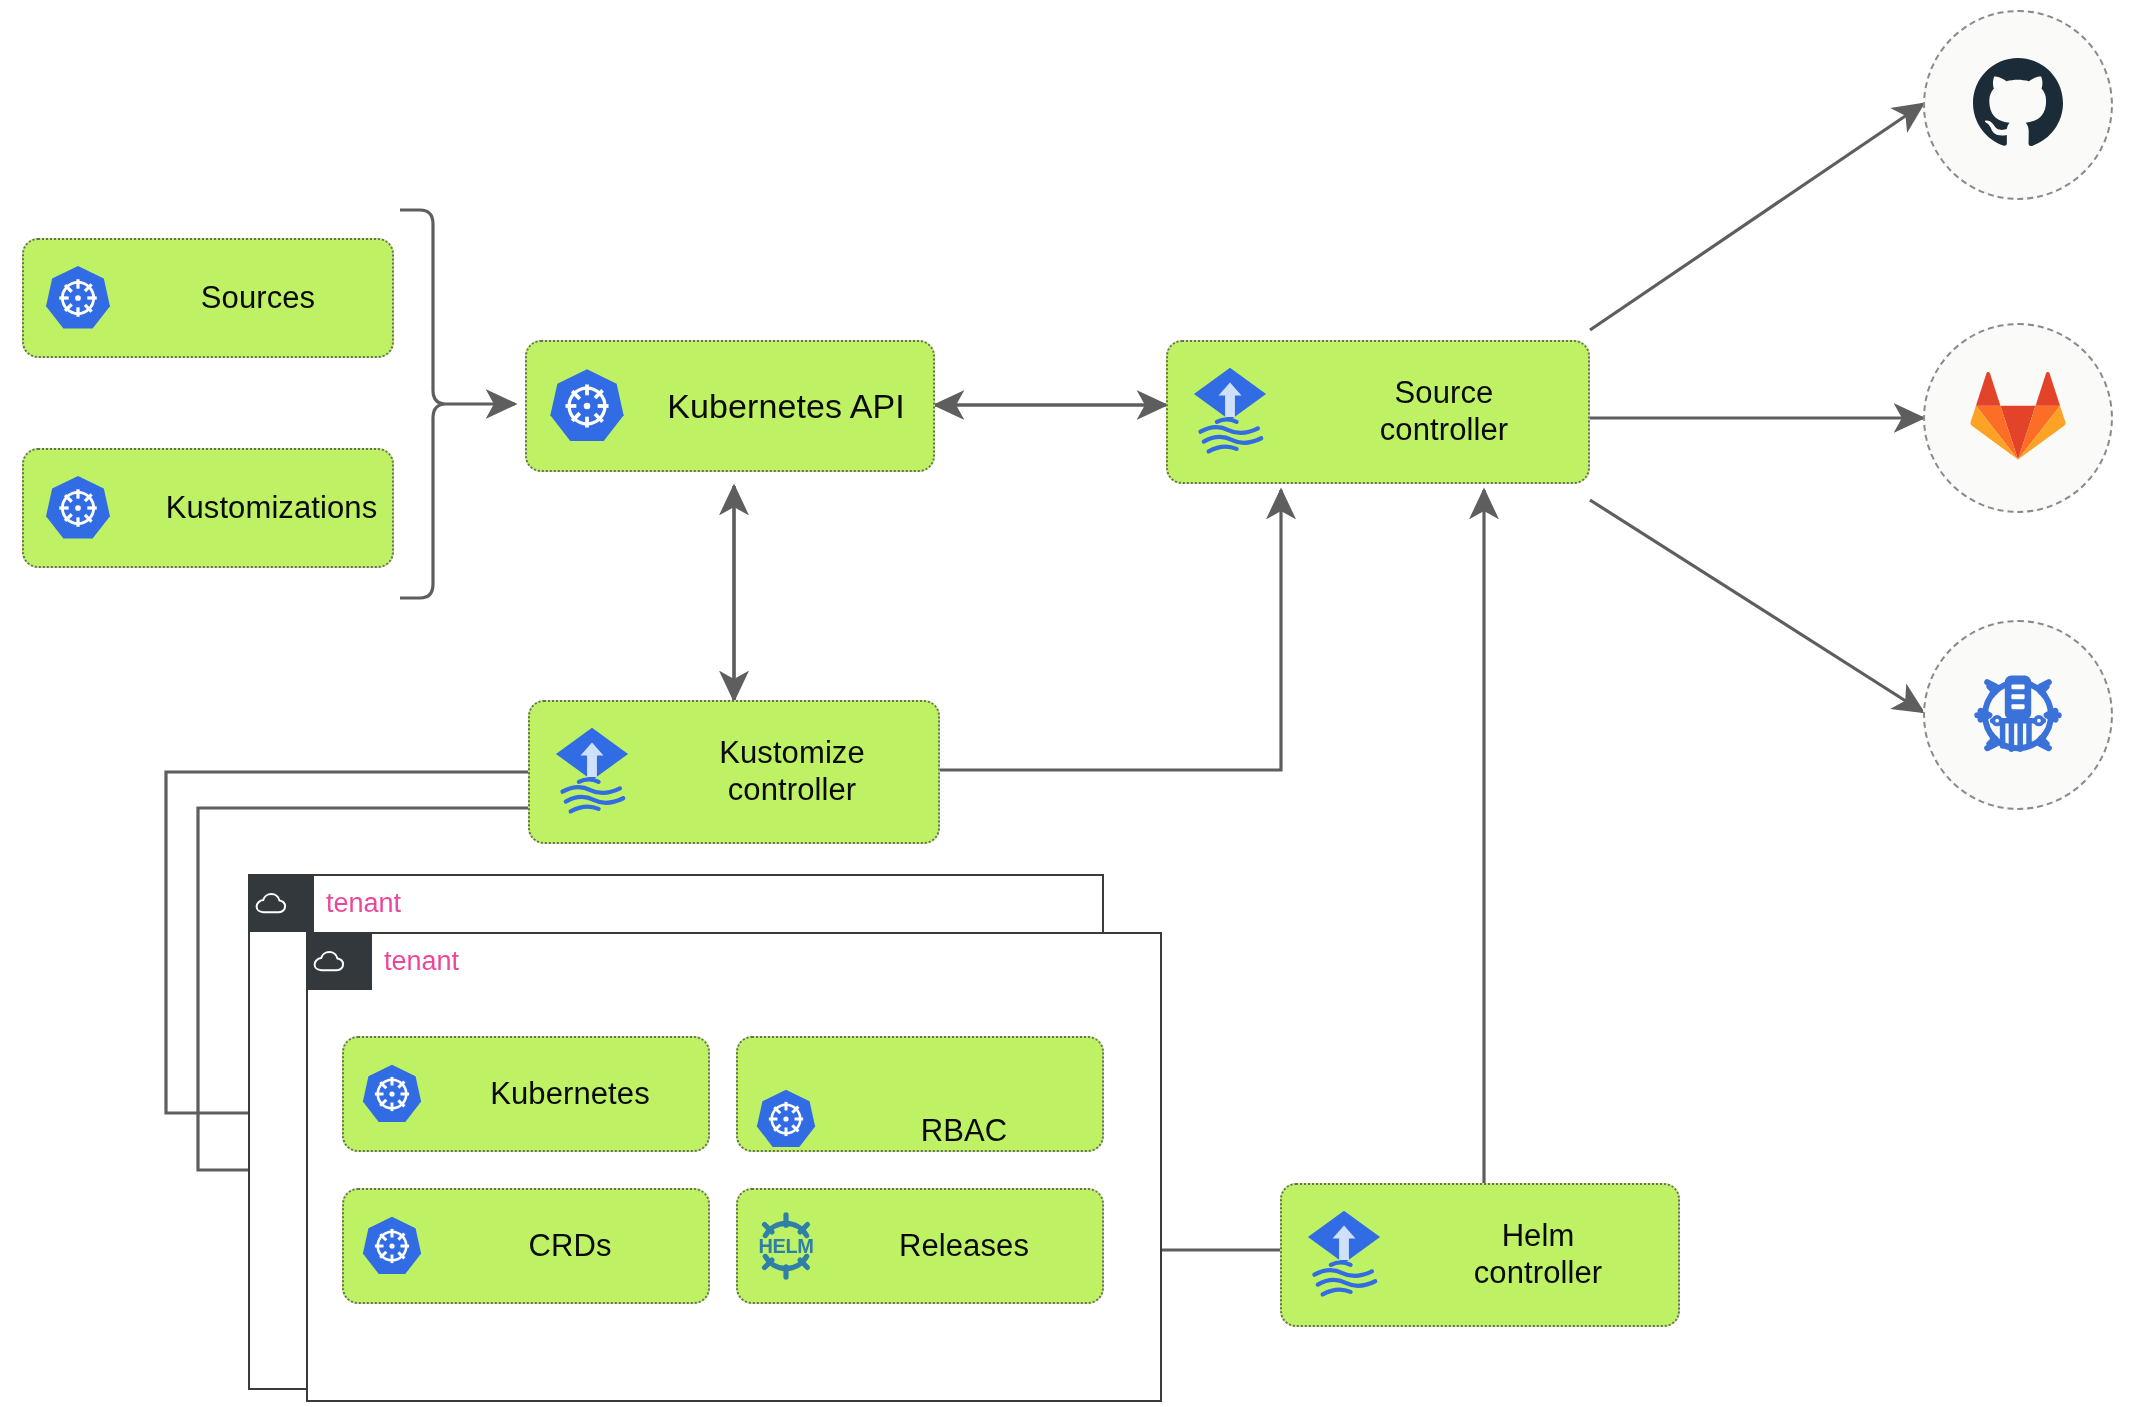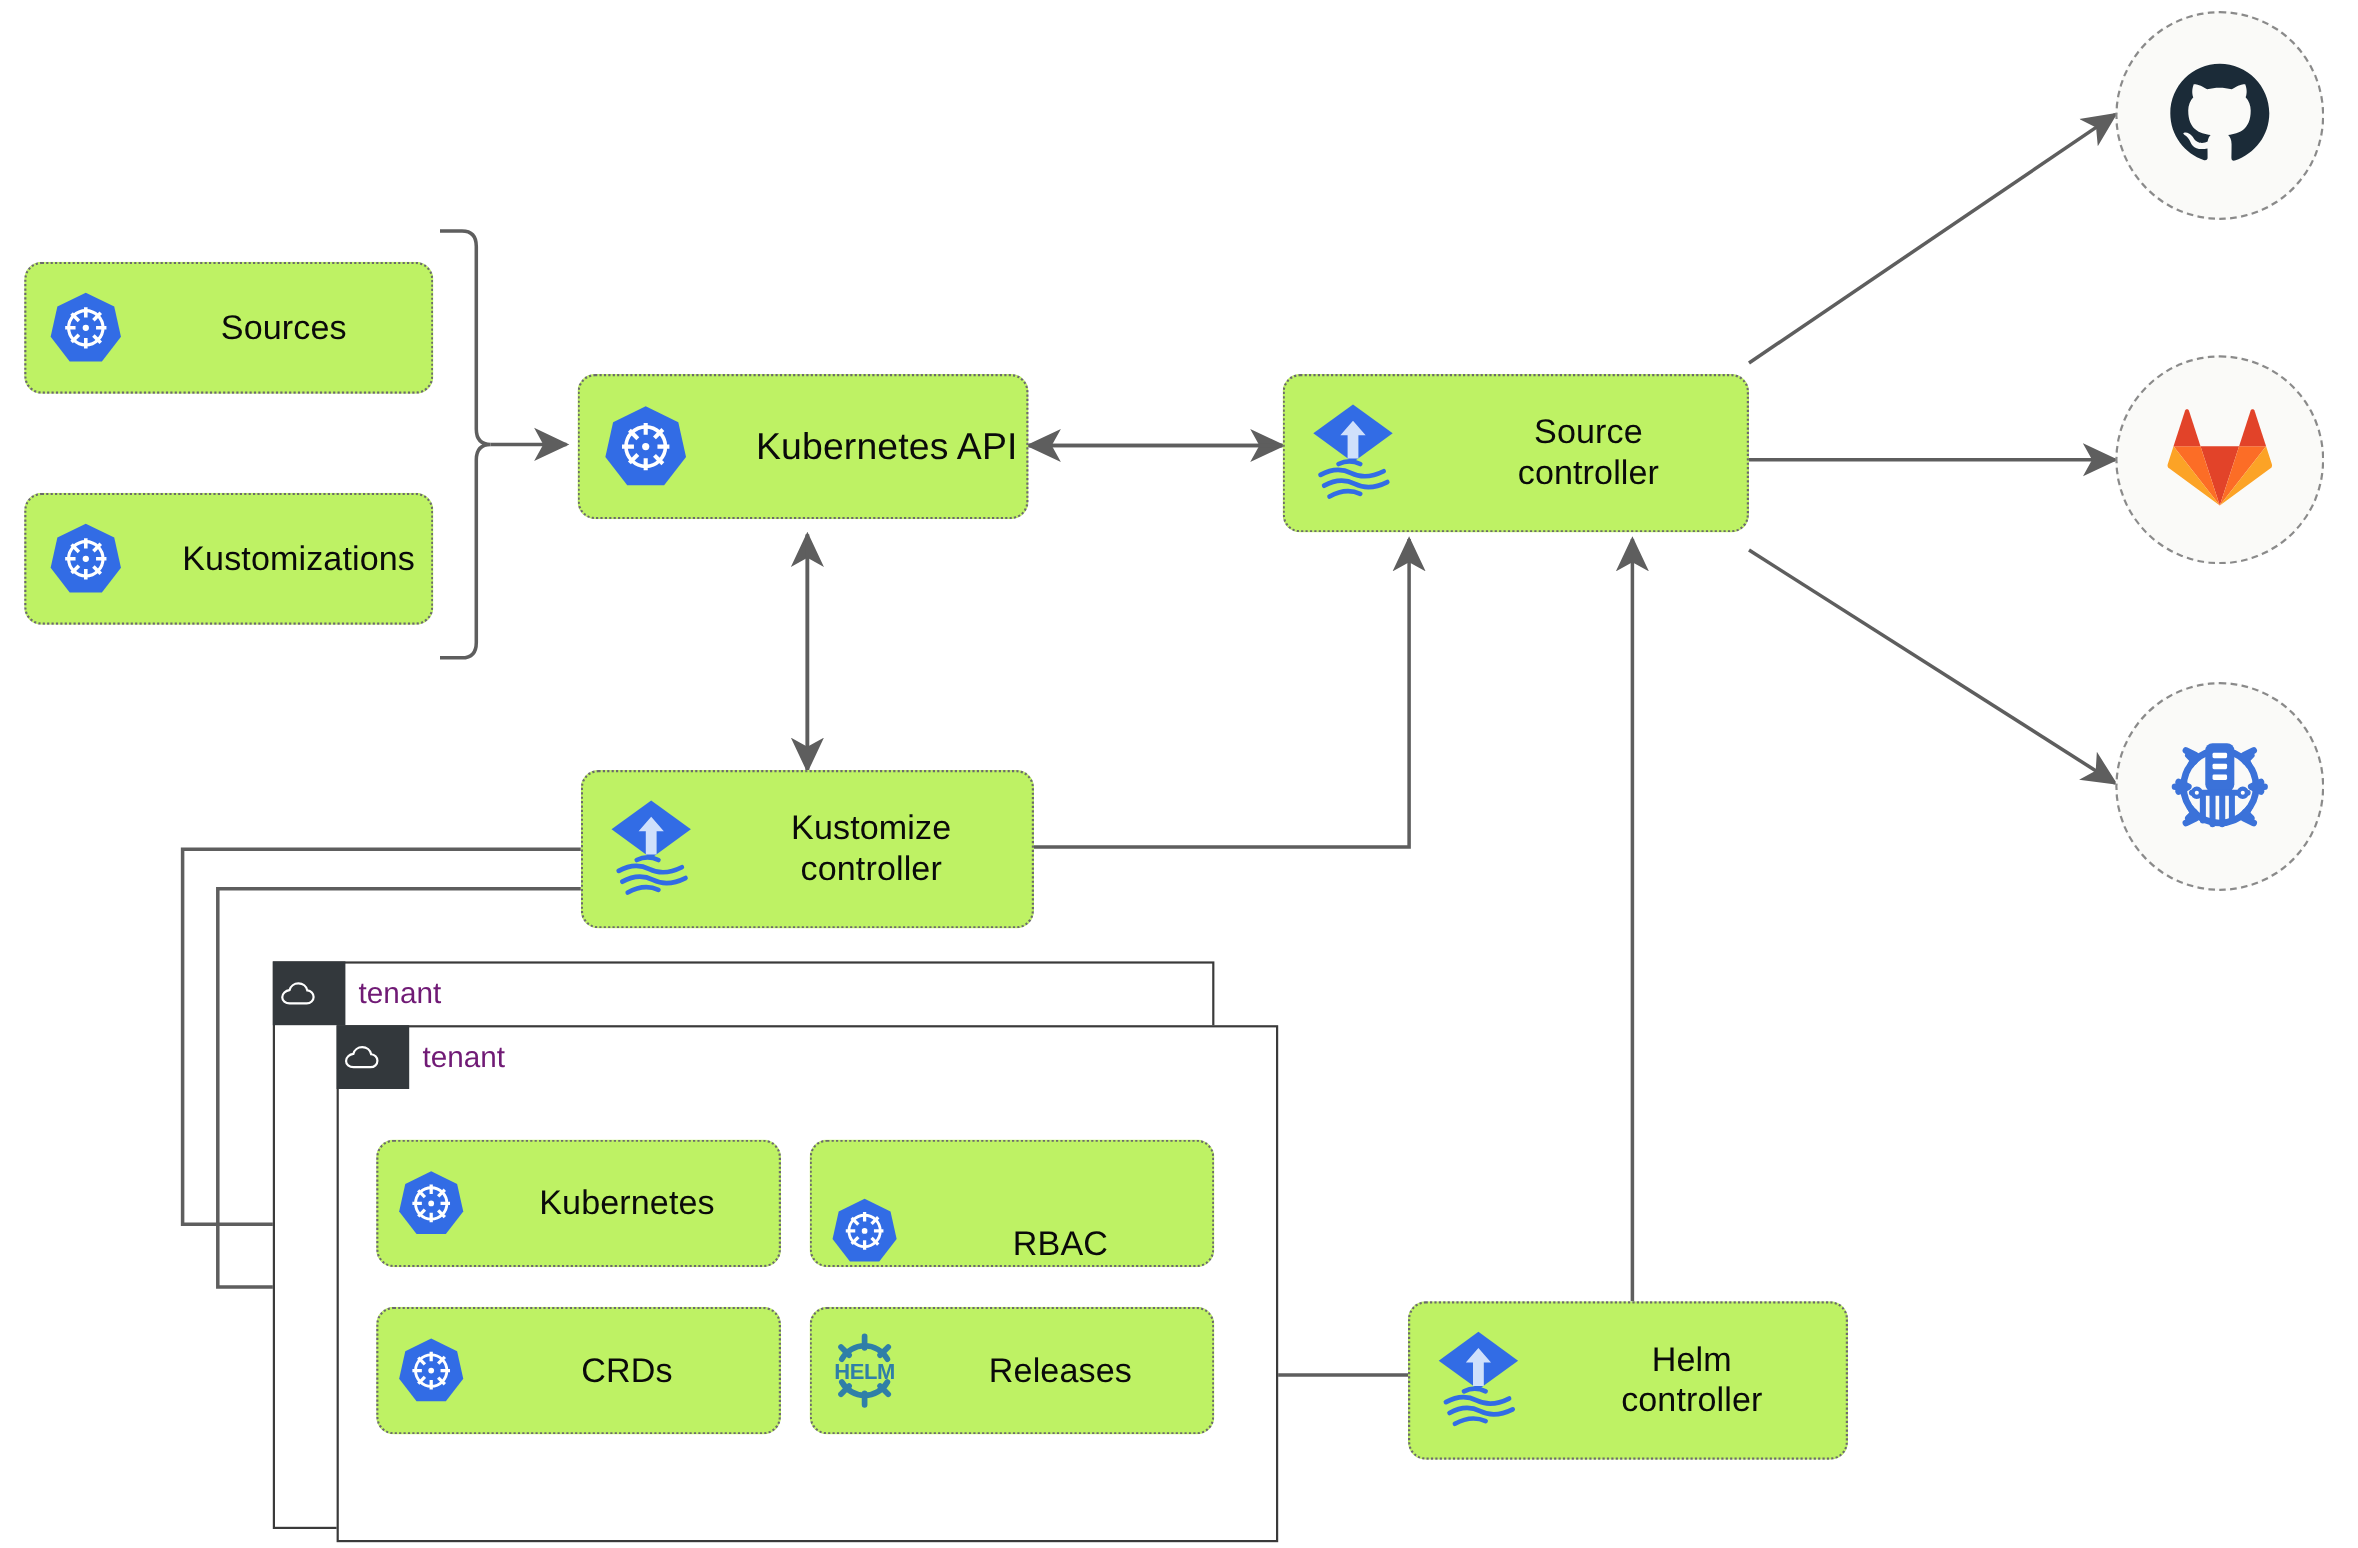--- a/index.html
+++ b/index.html
@@ -30,21 +30,21 @@
   }
 
   
   .tenant{position:absolute;box-sizing:border-box;background:#ffffff;border:2.5px solid #3a3a3a;}
   .tenant-tab{
     position:absolute;background:#33383c;display:flex;align-items:center;
     height:58px;box-sizing:border-box;
   }
   .tenant-tab .cloud{width:46px;height:58px;display:flex;align-items:center;justify-content:center;}
   .tenant-title{
-    position:absolute;color:#701a75;font-size:27px;line-height:58px;
+    position:absolute;color:#ec4899;font-size:27px;line-height:58px;
     font-family:"Liberation Sans",sans-serif;
   }
 </style>
 </head>
 <body>
 
 <div id="stage">
 
   <svg class="layer" viewBox="0 0 2144 1407">
     <defs>
@@ -161,21 +161,21 @@
           <path d="M29.3 32.7l3.4-3.4 9.8 9.8-3.4 3.4z"></path>
             <path d="M58.5 61.9l3.4-3.4 9.8 9.8-3.4 3.4z"></path>
           <path d="M32.7 70.7l-3.4-3.4 9.8-9.8 3.4 3.4z"></path>
             <path d="M61.9 41.5l-3.4-3.4 9.8-9.8 3.4 3.4z"></path>
         </g>
         <circle cx="50" cy="50" r="23" fill="none" stroke="#fff" stroke-width="4.2"></circle>
         <circle cx="50" cy="50" r="6.6" fill="#326CE5"></circle>
         <circle cx="50" cy="50" r="4.2" fill="#fff"></circle>
       </svg>
     </span>
-    <span class="lbl" style="font-size:34px;text-align:right;">Kubernetes API</span>
+    <span class="lbl" style="font-size:34px;">Kubernetes API</span>
   </div>
 
   <div class="node" style="left:1166px;top:340px;width:424px;height:144px;gap:16px;">
     <span class="ico" style="width:124px;">
       <svg width="82" height="92" viewBox="0 0 100 112" aria-hidden="true">
         <path d="M50 2 L94 34 L50 66 L6 34 Z" fill="#326CE5"></path>
         <path d="M50 20 L64 36 L56 36 L56 62 L44 62 L44 36 L36 36 Z" fill="#cfe0fb"></path>
         <g stroke="#326CE5" stroke-width="5.2" fill="none" stroke-linecap="round">
           <path d="M14 80 Q32 70 48 78 Q64 86 84 76"></path>
           <path d="M18 92 Q36 82 52 90 Q68 98 88 88"></path>

